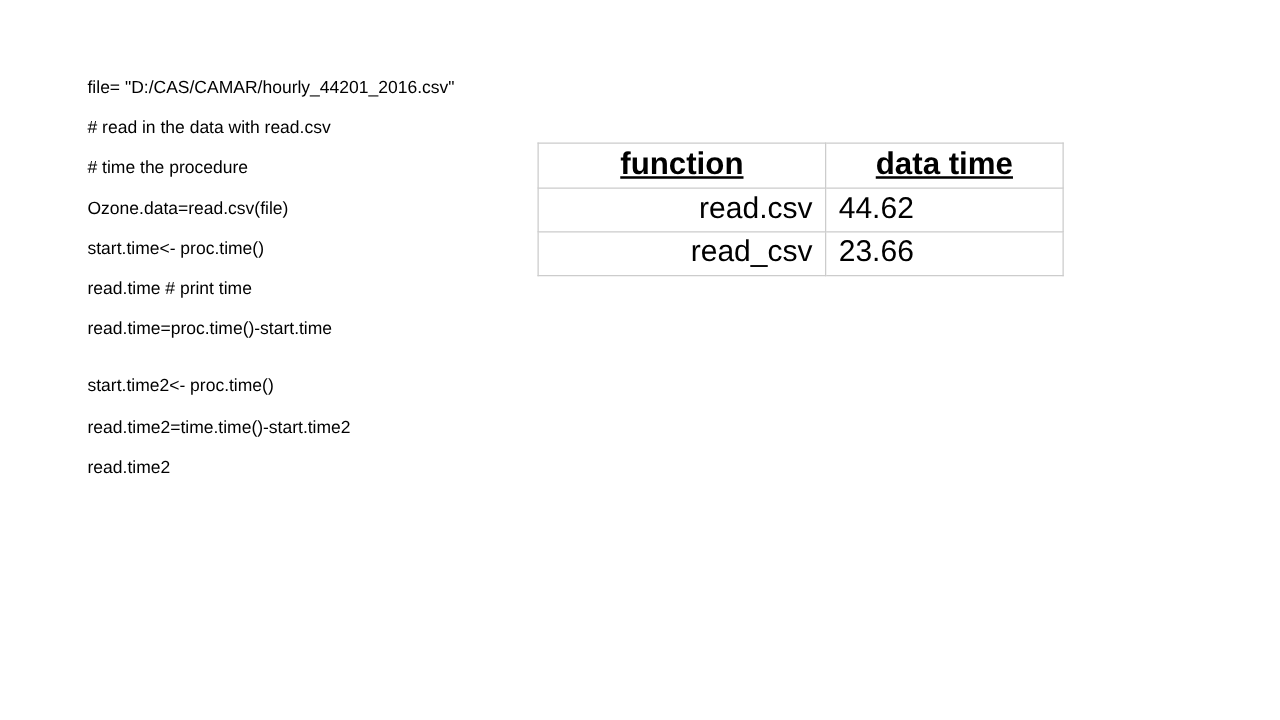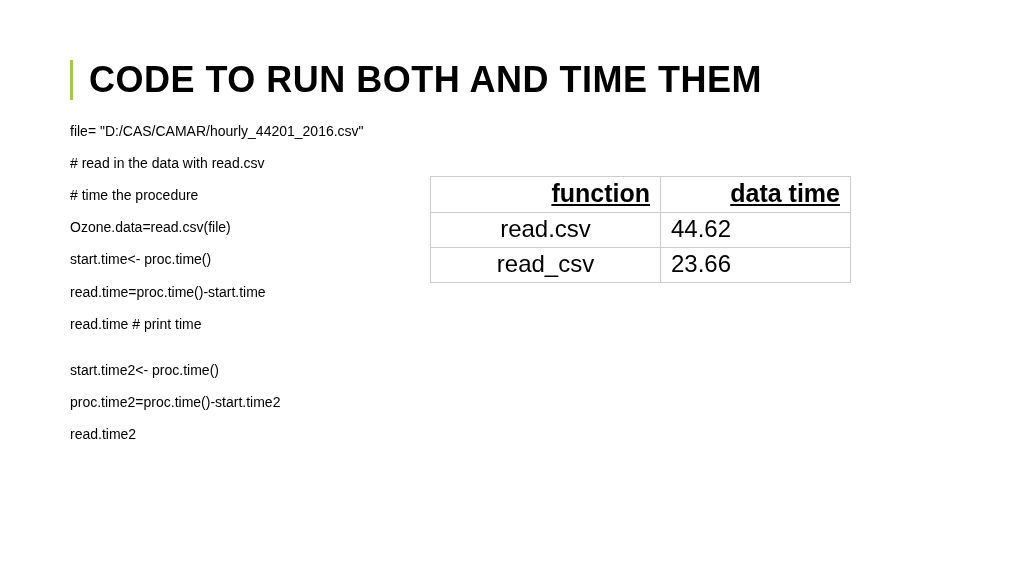--- a/index.html
+++ b/index.html
@@ -48,50 +48,47 @@
     font-size: 24px;
   }
   table.timing th, table.timing td {
     border: 1px solid #ccc;
     padding: 2px 10px 4px 10px;
     background: #fff;
   }
   table.timing th {
     font-weight: 700;
     text-decoration: underline;
-    text-align: right;
+    text-align: center;
     font-size: 25px;
   }
   table.timing th.col-func { width: 230px; }
   table.timing th.col-time { width: 190px; }
-  table.timing td.func { text-align: center; }
+  table.timing td.func { text-align: right; }
   table.timing td.time { text-align: left; }
 </style>
 </head>
 <body>
 
 <div class="slide">
 
-  <div class="title-wrap">
-    <h1 class="title">CODE TO RUN BOTH AND TIME THEM</h1>
-  </div>
 
   <div class="body-row">
 
     <div class="code-col">
       <p>file= "D:/CAS/CAMAR/hourly_44201_2016.csv"</p>
       <p># read in the data with read.csv</p>
       <p># time the procedure</p>
       <p>Ozone.data=read.csv(file)</p>
       <p>start.time&lt;- proc.time()</p>
+      <p>read.time # print time</p>
       <p>read.time=proc.time()-start.time</p>
-      <p>read.time # print time</p>
       <div class="gap"></div>
       <p>start.time2&lt;- proc.time()</p>
-      <p>proc.time2=proc.time()-start.time2</p>
+      <p>read.time2=time.time()-start.time2</p>
       <p>read.time2</p>
     </div>
 
     <div class="table-col">
       <table class="timing">
         <thead>
           <tr>
             <th class="col-func">function</th>
             <th class="col-time">data time</th>
           </tr>

